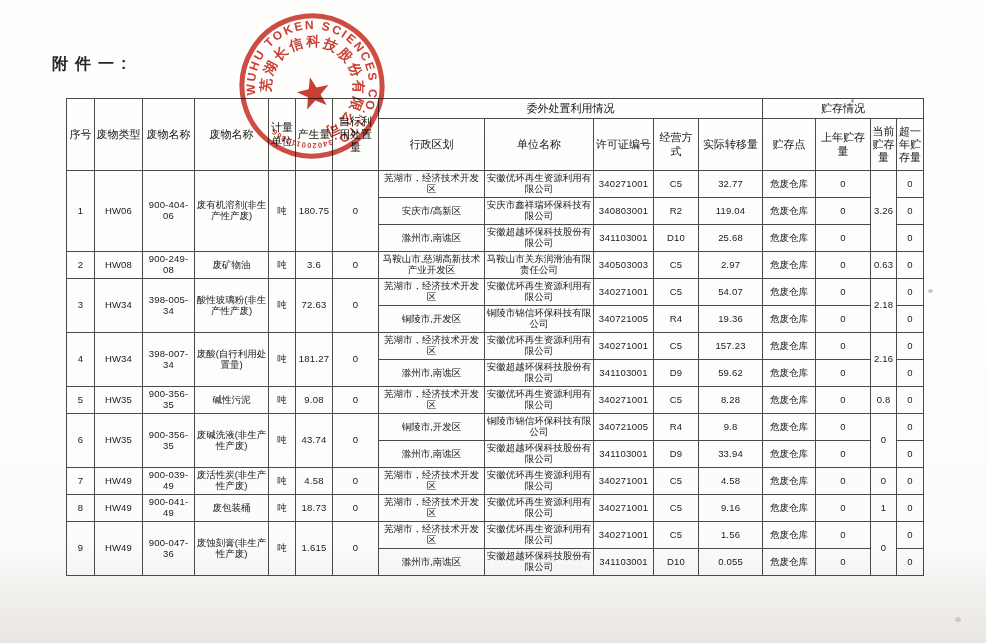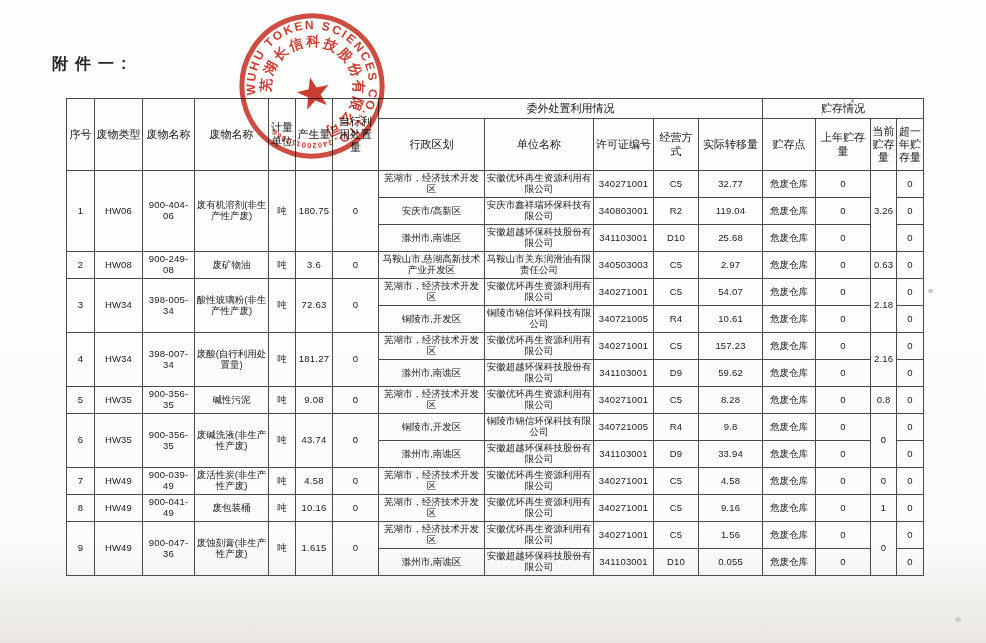--- a/index.html
+++ b/index.html
@@ -161,21 +161,21 @@
           <td>危废仓库</td>
           <td class="num">0</td>
           <td rowspan="2" class="num">2.18</td>
           <td class="num">0</td>
         </tr>
         <tr style="height: 27px;">
           <td class="reg">铜陵市,开发区</td>
           <td class="comp">铜陵市锦信环保科技有限公司</td>
           <td class="num">340721005</td>
           <td class="num">R4</td>
-          <td class="num">10.61</td>
+          <td class="num">19.36</td>
           <td>危废仓库</td>
           <td class="num">0</td>
           <td class="num">0</td>
         </tr>
         <tr style="height: 27px;">
           <td rowspan="2" class="num">4</td>
           <td rowspan="2" class="num">HW34</td>
           <td rowspan="2" class="num">398-007-34</td>
           <td rowspan="2" class="wname">废酸(自行利用处置量)</td>
           <td rowspan="2">吨</td>
@@ -264,21 +264,21 @@
           <td class="num">0</td>
           <td class="num">0</td>
           <td class="num">0</td>
         </tr>
         <tr style="height: 27px;">
           <td class="num">8</td>
           <td class="num">HW49</td>
           <td class="num">900-041-49</td>
           <td class="wname">废包装桶</td>
           <td>吨</td>
-          <td class="num">10.16</td>
+          <td class="num">18.73</td>
           <td class="num">0</td>
           <td class="reg">芜湖市，经济技术开发区</td>
           <td class="comp">安徽优环再生资源利用有限公司</td>
           <td class="num">340271001</td>
           <td class="num">C5</td>
           <td class="num">9.16</td>
           <td>危废仓库</td>
           <td class="num">0</td>
           <td class="num">1</td>
           <td class="num">0</td>

